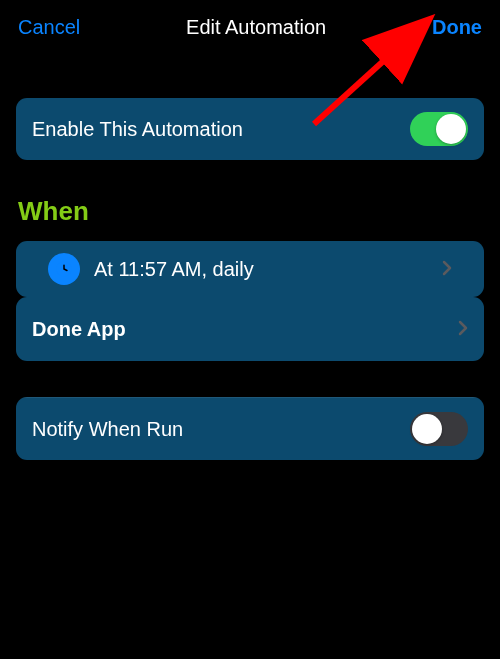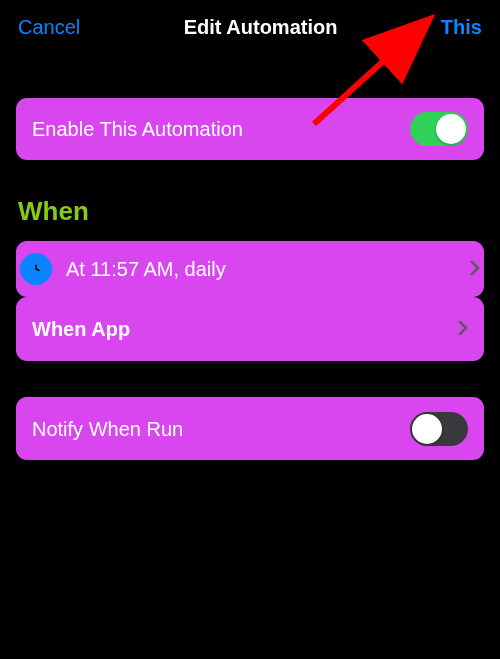--- a/index.html
+++ b/index.html
@@ -30,30 +30,30 @@
       background: none;
       border: none;
       cursor: pointer;
     }
     .header-btn.done {
       font-weight: 600;
     }
     .header-title {
       color: #ffffff;
       font-size: 20px;
-      font-weight: 700;
+      font-weight: 400;
     }
     .content {
       padding: 0 16px;
     }
     .gap-top {
       height: 44px;
     }
     .cell-group {
-      background: #d946ef;
+      background: #0c4a6e;
       border-radius: 11px;
       overflow: hidden;
     }
     .cell {
       display: flex;
       align-items: center;
       justify-content: space-between;
       padding: 14px 16px;
       min-height: 54px;
     }
@@ -123,40 +123,40 @@
     .cell-left {
       display: flex;
       align-items: center;
     }
     .chevron {
       color: #5a5a5e;
       font-size: 22px;
       margin-left: auto;
     }
     .when-cell {
-      padding: 12px 4px;
+      padding: 12px 32px;
       border-radius: 12px;
     }
     .annotation-arrow {
       position: absolute;
       top: 14px;
       left: 304px;
       pointer-events: none;
     }
     .spacer-bottom {
       height: 36px;
     }
   </style>
 </head>
 <body>
 
 <div class="header">
   <button class="header-btn">Cancel</button>
   <div class="header-title">Edit Automation</div>
-  <button class="header-btn done">This</button>
+  <button class="header-btn done">Done</button>
 </div>
 
 <div class="content">
   <div class="gap-top"></div>
 
   <div class="cell-group">
     <div class="cell">
       <span class="cell-label">Enable This Automation</span>
       <div class="toggle on">
         <div class="toggle-knob"></div>
@@ -181,21 +181,21 @@
         <svg width="10" height="16" viewBox="0 0 10 16" fill="none">
           <path d="M2 2 L8 8 L2 14" stroke="#5a5a5e" stroke-width="2.5" stroke-linecap="round" stroke-linejoin="round"></path>
         </svg>
       </span>
     </div>
   </div>
 
 
   <div class="cell-group">
     <div class="cell" style="min-height:64px">
-      <span class="cell-label bold">When App</span>
+      <span class="cell-label bold">Done App</span>
       <span class="chevron">
         <svg width="10" height="16" viewBox="0 0 10 16" fill="none">
           <path d="M2 2 L8 8 L2 14" stroke="#5a5a5e" stroke-width="2.5" stroke-linecap="round" stroke-linejoin="round"></path>
         </svg>
       </span>
     </div>
   </div>
 
   <div class="spacer-bottom"></div>
 

